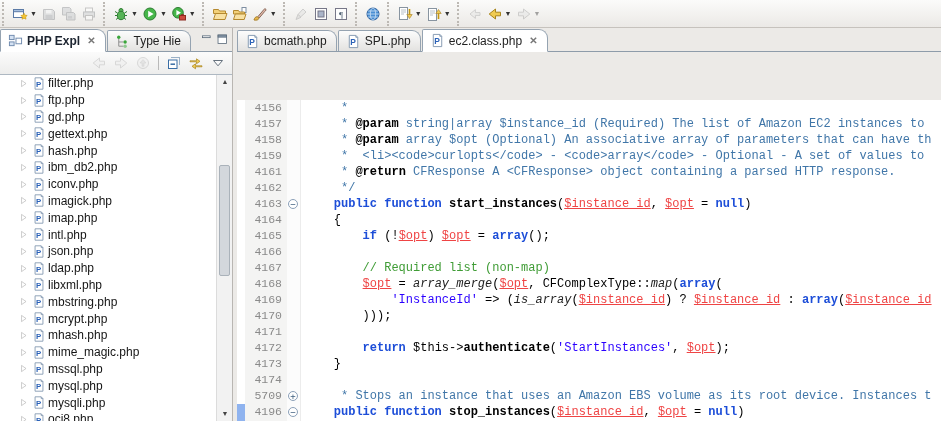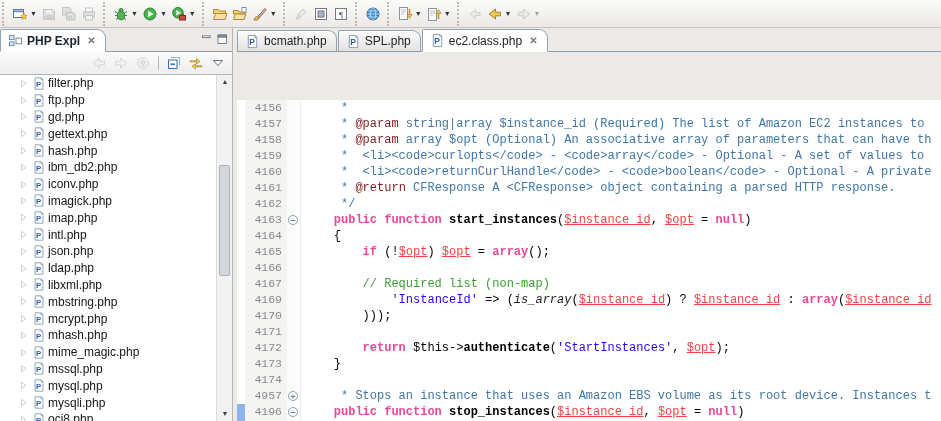--- a/index.html
+++ b/index.html
@@ -54,22 +54,22 @@
   #editor-body { flex:1; display:flex; background:#fff; overflow:hidden; position:relative;margin-top:48px; }
   #rows { width:100%; }
   .crow { display:flex; height:16px; }
   .c-ann { width:8px; background:#fff; flex:none; }
   .c-ann.diff { background:#8fb3ef; }
   .c-num { width:42px; flex:none; background:#f4f4f3; color:#8a8a8a; font:11.5px/16px "Liberation Mono", monospace; text-align:right; padding-right:5px; }
   .c-fold { width:14px; flex:none; background:#fcfcfc; border-right:1px solid #ececec; position:relative; }
   .fold-dot { position:absolute; left:1px; top:3px; width:10px; height:10px; border:1px solid #8ba0b8; border-radius:50%; background:#fff; color:#3f5f7f; font:9px/8px "DejaVu Sans Mono", monospace; text-align:center; }
   .c-line { flex:1; font:12px/16px "Liberation Mono", monospace; white-space:pre; overflow:hidden; color:#000; padding-left:4px; }
   .s-doc { color:#4076a8; }
-  .s-tag { color:#7f1d1d; font-weight:normal; }
-  .s-kw  { color:#ec4899; font-weight:bold; }
+  .s-tag { color:#000000; font-weight:bold; }
+  .s-kw  { color:#1d4ed8; font-weight:bold; }
   .s-cmt { color:#3f9c35; }
   .s-str { color:#2a00ff; }
   .s-var { color:#ef4444; text-decoration:underline; }
   .s-fnb { color:#000; font-weight:bold; }
   .s-fni { color:#222; font-style:italic; }
   .s-pl  { color:#000; }
 </style>
 </head>
 <body>
 
@@ -268,20 +268,31 @@
             <span class="icon" style="display: inline-flex;">
               <svg viewBox="0 0 16 16" xmlns="http://www.w3.org/2000/svg">
                 <rect x="1.5" y="2.5" width="5" height="4.5" fill="#d5e2f3" stroke="#6e89ad"></rect>
                 <rect x="1.5" y="9.5" width="5" height="4" fill="#d5e2f3" stroke="#6e89ad"></rect>
                 <rect x="8.5" y="5.5" width="6" height="6" fill="#fff" stroke="#6e89ad"></rect>
               </svg>
             </span>
             <span>PHP Expl</span>
             <span class="close">✕</span>
           </div>
+          <div class="tab">
+            <span class="icon" style="display: inline-flex;">
+              <svg viewBox="0 0 16 16" xmlns="http://www.w3.org/2000/svg">
+                <path d="M4 5v8h5M4 8.5h5" stroke="#8a8a8a" fill="none"></path>
+                <circle cx="4" cy="3.5" r="1.8" fill="#3aa63a"></circle>
+                <circle cx="10.8" cy="8.5" r="1.8" fill="#3aa63a"></circle>
+                <circle cx="10.8" cy="13" r="1.8" fill="#8fca8f"></circle>
+              </svg>
+            </span>
+            <span>Type Hie</span>
+          </div>
           <div class="winbtns">
             <span class="winbtn"><span class="icon" style="display: inline-flex;">
                 <svg viewBox="0 0 16 16" xmlns="http://www.w3.org/2000/svg">
                   <rect x="3" y="3.5" width="9.5" height="2.2" fill="#fff" stroke="#5a6a7a"></rect>
                 </svg>
               </span></span>
             <span class="winbtn"><span class="icon" style="display: inline-flex;">
                 <svg viewBox="0 0 16 16" xmlns="http://www.w3.org/2000/svg">
                   <rect x="2.5" y="2.5" width="10.5" height="10.5" fill="#fff" stroke="#5a6a7a"></rect>
                   <rect x="2.5" y="2.5" width="10.5" height="2.6" fill="#8899aa" stroke="#5a6a7a"></rect>
@@ -719,26 +730,20 @@
               <pre class="c-line"><span class="s-doc">     * </span><span class="s-tag">@param</span><span class="s-doc"> array $opt (Optional) An associative array of parameters that can have th</span></pre>
             </div>
             <div class="crow">
               <div class="c-ann"></div>
               <div class="c-num">4159</div>
               <div class="c-fold"></div>
               <pre class="c-line"><span class="s-doc">     *  &lt;li&gt;&lt;code&gt;curlopts&lt;/code&gt; - &lt;code&gt;array&lt;/code&gt; - Optional - A set of values to </span></pre>
             </div>
             <div class="crow">
               <div class="c-ann"></div>
-              <div class="c-num">4160</div>
-              <div class="c-fold"></div>
-              <pre class="c-line"><span class="s-doc">     *  &lt;li&gt;&lt;code&gt;returnCurlHandle&lt;/code&gt; - &lt;code&gt;boolean&lt;/code&gt; - Optional - A private</span></pre>
-            </div>
-            <div class="crow">
-              <div class="c-ann"></div>
               <div class="c-num">4161</div>
               <div class="c-fold"></div>
               <pre class="c-line"><span class="s-doc">     * </span><span class="s-tag">@return</span><span class="s-doc"> CFResponse A &lt;CFResponse&gt; object containing a parsed HTTP response.</span></pre>
             </div>
             <div class="crow">
               <div class="c-ann"></div>
               <div class="c-num">4162</div>
               <div class="c-fold"></div>
               <pre class="c-line"><span class="s-doc">     */</span></pre>
             </div>
@@ -769,20 +774,26 @@
               <pre class="c-line"></pre>
             </div>
             <div class="crow">
               <div class="c-ann"></div>
               <div class="c-num">4167</div>
               <div class="c-fold"></div>
               <pre class="c-line"><span class="s-cmt">        // Required list (non-map)</span></pre>
             </div>
             <div class="crow">
               <div class="c-ann"></div>
+              <div class="c-num">4168</div>
+              <div class="c-fold"></div>
+              <pre class="c-line"><span class="s-pl">        </span><span class="s-var">$opt</span><span class="s-pl"> = </span><span class="s-fni">array_merge</span><span class="s-pl">(</span><span class="s-var">$opt</span><span class="s-pl">, CFComplexType::</span><span class="s-fni">map</span><span class="s-pl">(</span><span class="s-kw">array</span><span class="s-pl">(</span></pre>
+            </div>
+            <div class="crow">
+              <div class="c-ann"></div>
               <div class="c-num">4169</div>
               <div class="c-fold"></div>
               <pre class="c-line"><span class="s-pl">            </span><span class="s-str">'InstanceId'</span><span class="s-pl"> =&gt; (</span><span class="s-fni">is_array</span><span class="s-pl">(</span><span class="s-var">$instance_id</span><span class="s-pl">) ? </span><span class="s-var">$instance_id</span><span class="s-pl"> : </span><span class="s-kw">array</span><span class="s-pl">(</span><span class="s-var">$instance_id</span></pre>
             </div>
             <div class="crow">
               <div class="c-ann"></div>
               <div class="c-num">4170</div>
               <div class="c-fold"></div>
               <pre class="c-line"><span class="s-pl">        )));</span></pre>
             </div>
@@ -805,21 +816,21 @@
               <pre class="c-line"><span class="s-pl">    }</span></pre>
             </div>
             <div class="crow">
               <div class="c-ann"></div>
               <div class="c-num">4174</div>
               <div class="c-fold"></div>
               <pre class="c-line"></pre>
             </div>
             <div class="crow">
               <div class="c-ann"></div>
-              <div class="c-num">4957</div>
+              <div class="c-num">5709</div>
               <div class="c-fold">
                 <span class="fold-dot">+</span>
               </div>
               <pre class="c-line"><span class="s-doc">     * Stops an instance that uses an Amazon EBS volume as its root device. Instances t</span></pre>
             </div>
             <div class="crow">
               <div class="c-ann diff"></div>
               <div class="c-num">4196</div>
               <div class="c-fold">
                 <span class="fold-dot">−</span>

